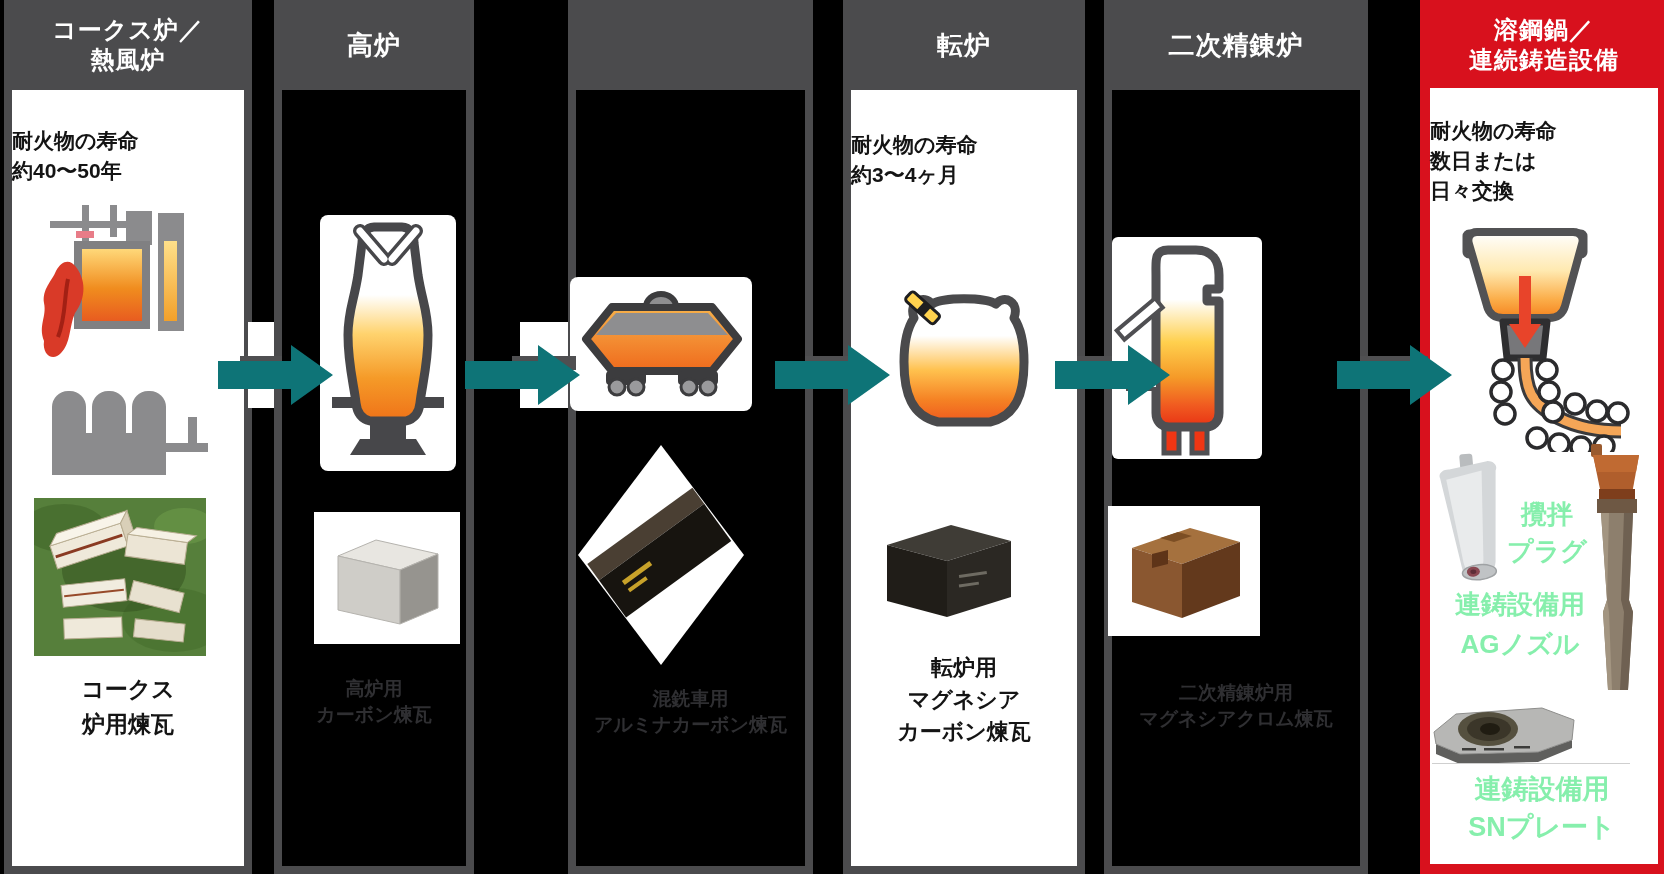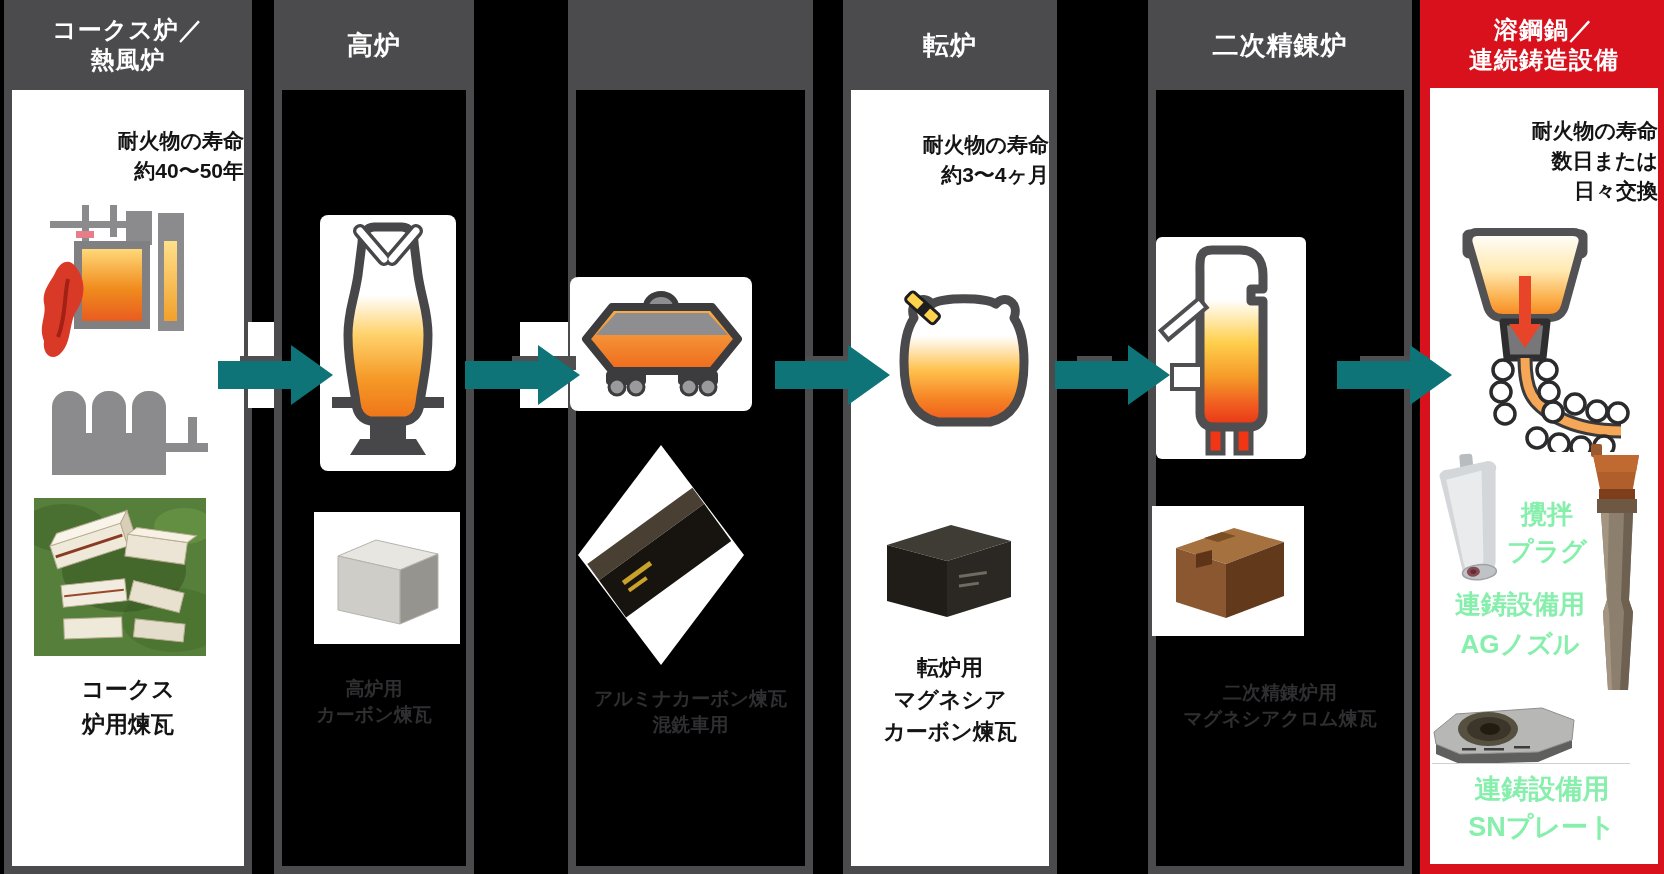--- a/index.html
+++ b/index.html
@@ -8,21 +8,21 @@
   .col{position:absolute;top:0;height:874px;background:#4b4b4d;}
   .col.redframe{background:#d8111d;}
   .header{position:absolute;top:0;left:0;right:0;height:90px;display:flex;flex-direction:column;
           justify-content:center;align-items:center;color:#fff;font-weight:bold;letter-spacing:1px;}
   .header .h1{font-size:26px;line-height:34px;}
   .header .h2{font-size:24px;line-height:30px;}
   .panel{position:absolute;left:8px;right:8px;top:90px;bottom:8px;}
   .panel.white{background:#fff;}
   .panel.black{background:#000;}
   .panel.inset10{left:10px;right:10px;top:88px;bottom:10px;}
-  .lifespan{position:absolute;left:8px;right:8px;text-align:right;font-weight:bold;color:#141414;
+  .lifespan{position:absolute;left:8px;right:8px;text-align:left;font-weight:bold;color:#141414;
             font-size:21px;line-height:30px;}
   .caption{position:absolute;left:8px;right:8px;text-align:center;font-weight:bold;color:#141414;}
   .caption.big{font-size:23px;line-height:35px;}
   .caption.mid{font-size:22px;line-height:32px;}
   .caption.dim{color:#2f2f32;font-size:19px;line-height:26px;}
   .redtext{position:absolute;text-align:center;font-weight:bold;color:#86efac;}
   .whitebox{position:absolute;background:#fff;border-radius:8px;}
   .gapbar{position:absolute;height:14px;top:356px;background:#4f4f51;}
   .whiteband{position:absolute;top:322px;height:86px;background:#fff;}
   .arrow{position:absolute;top:343px;width:115px;height:64px;}
@@ -175,26 +175,26 @@
     <svg class="abs" style="left:8px;top:443px;" width="170" height="225" viewBox="0 0 170 225">
       <polygon points="85,2 168,112 85,222 2,112" fill="#ffffff"></polygon>
       <g transform="rotate(-36 85 112)">
         <rect x="20" y="76" width="130" height="20" fill="#4a3f33"></rect>
         <rect x="20" y="96" width="130" height="46" fill="#17140f"></rect>
         <rect x="38" y="110" width="34" height="5" fill="#c8a22a"></rect>
         <rect x="38" y="120" width="22" height="4" fill="#c8a22a"></rect>
       </g>
     </svg>
     <div class="caption dim" style="top:686px;">
+      <div>混銑車用</div>
       <div>アルミナカーボン煉瓦</div>
-      <div>混銑車用</div>
-    </div>
-  </div>
-
-  <div class="col" style="left:843px;width:214px;">
+    </div>
+  </div>
+
+  <div class="col" style="left:843px;width:242px;">
     <div class="header">
       <span class="h1">転炉</span>
     </div>
     <div class="panel white"></div>
     <div class="lifespan" style="top:130px;">
       <div>耐火物の寿命</div>
       <div>約3〜4ヶ月</div>
     </div>
     <svg class="abs" style="left:51px;top:282px;" width="140" height="150" viewBox="0 0 140 150">
       <defs>
@@ -220,21 +220,21 @@
       <rect x="100" y="68" width="28" height="3" fill="#6e6b62" transform="rotate(-8 114 70)"></rect>
       <rect x="100" y="78" width="20" height="3" fill="#6e6b62" transform="rotate(-8 110 80)"></rect>
     </svg>
     <div class="caption mid" style="top:652px;">
       <div>転炉用</div>
       <div>マグネシア</div>
       <div>カーボン煉瓦</div>
     </div>
   </div>
 
-  <div class="col" style="left:1104px;width:264px;margin-left:44px;">
+  <div class="col" style="left:1104px;width:264px;">
     <div class="header">
       <span class="h1">二次精錬炉</span>
     </div>
     <div class="panel black"></div>
     <div class="whitebox" style="left:8px;top:237px;width:150px;height:222px;border-radius:6px;">
       <svg width="150" height="222" viewBox="0 0 150 222">
         <defs>
           <linearGradient id="rh" x1="0" y1="0" x2="0" y2="1">
             <stop offset="0" stop-color="#ffffff"></stop>
               <stop offset=".28" stop-color="#ffffff"></stop>

